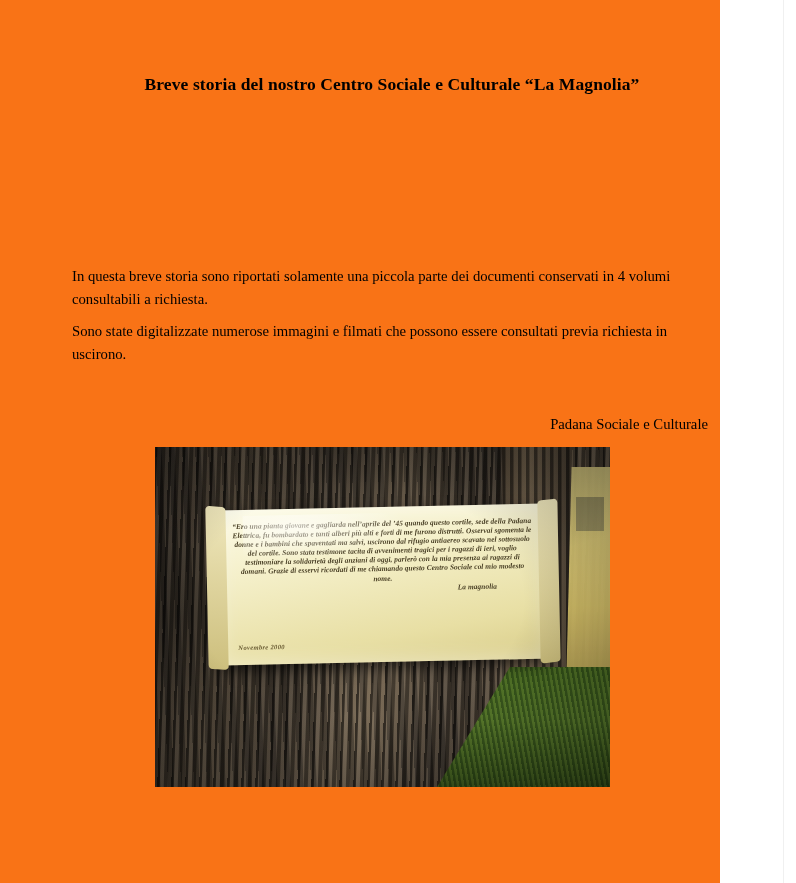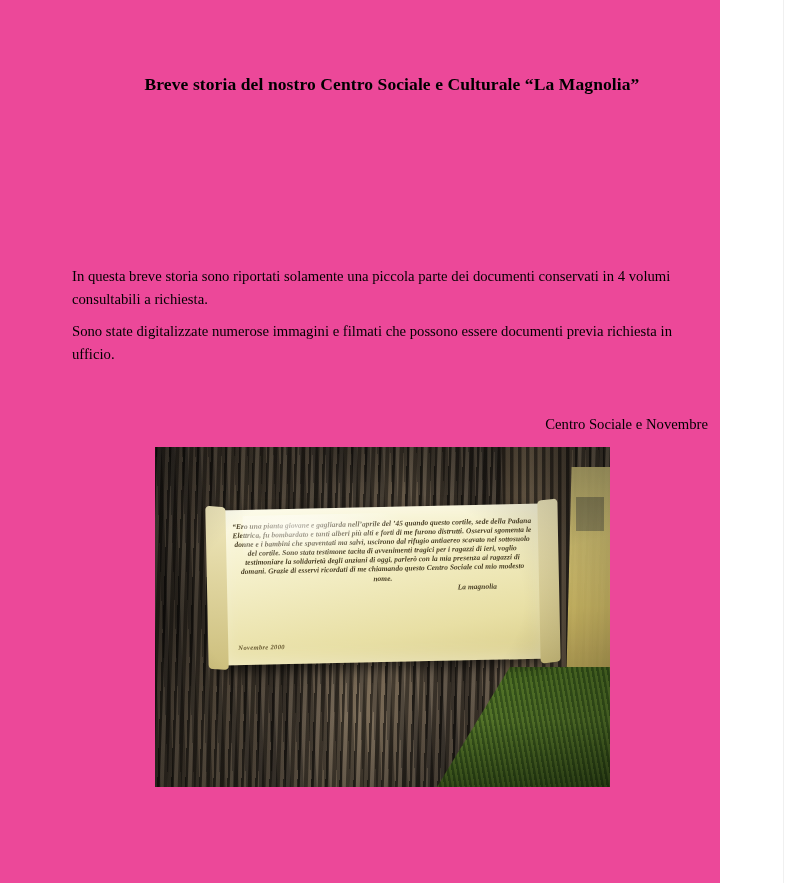--- a/index.html
+++ b/index.html
@@ -13,21 +13,21 @@
     position: relative;
     font-family: "Liberation Serif", serif;
     overflow: hidden;
   }
   .page {
     position: absolute;
     left: 0;
     top: 0;
     width: 720px;
     height: 883px;
-    background: #ec4899;
+    background: #f97316;
   }
   .right-gutter {
     position: absolute;
     right: 0;
     top: 0;
     width: 12px;
     height: 883px;
     background: #ffffff;
     border-left: 1px solid #f0f0f0;
   }
@@ -209,24 +209,24 @@
 </style>
 </head>
 <body>
 
 <div class="page">
 
   <div class="doc-title">Breve storia del nostro Centro Sociale e Culturale “La Magnolia”</div>
 
   <div class="para p1">In questa breve storia sono riportati solamente una piccola parte dei documenti conservati in 4 volumi consultabili a richiesta.</div>
 
-  <div class="para p2">Sono state digitalizzate numerose immagini e filmati che possono essere documenti previa richiesta in ufficio.</div>
+  <div class="para p2">Sono state digitalizzate numerose immagini e filmati che possono essere consultati previa richiesta in uscirono.</div>
 
   <div class="para p3">
-    <span class="tail">Centro Sociale e Novembre</span>
+    <span class="tail">Padana Sociale e Culturale</span>
   </div>
 
   <div class="photo">
     <div class="bark"></div>
     <div class="wall">
       <div class="wall-window"></div>
     </div>
     <div class="trunk-right"></div>
     <div class="grass"></div>
     <div class="bark-shade"></div>

